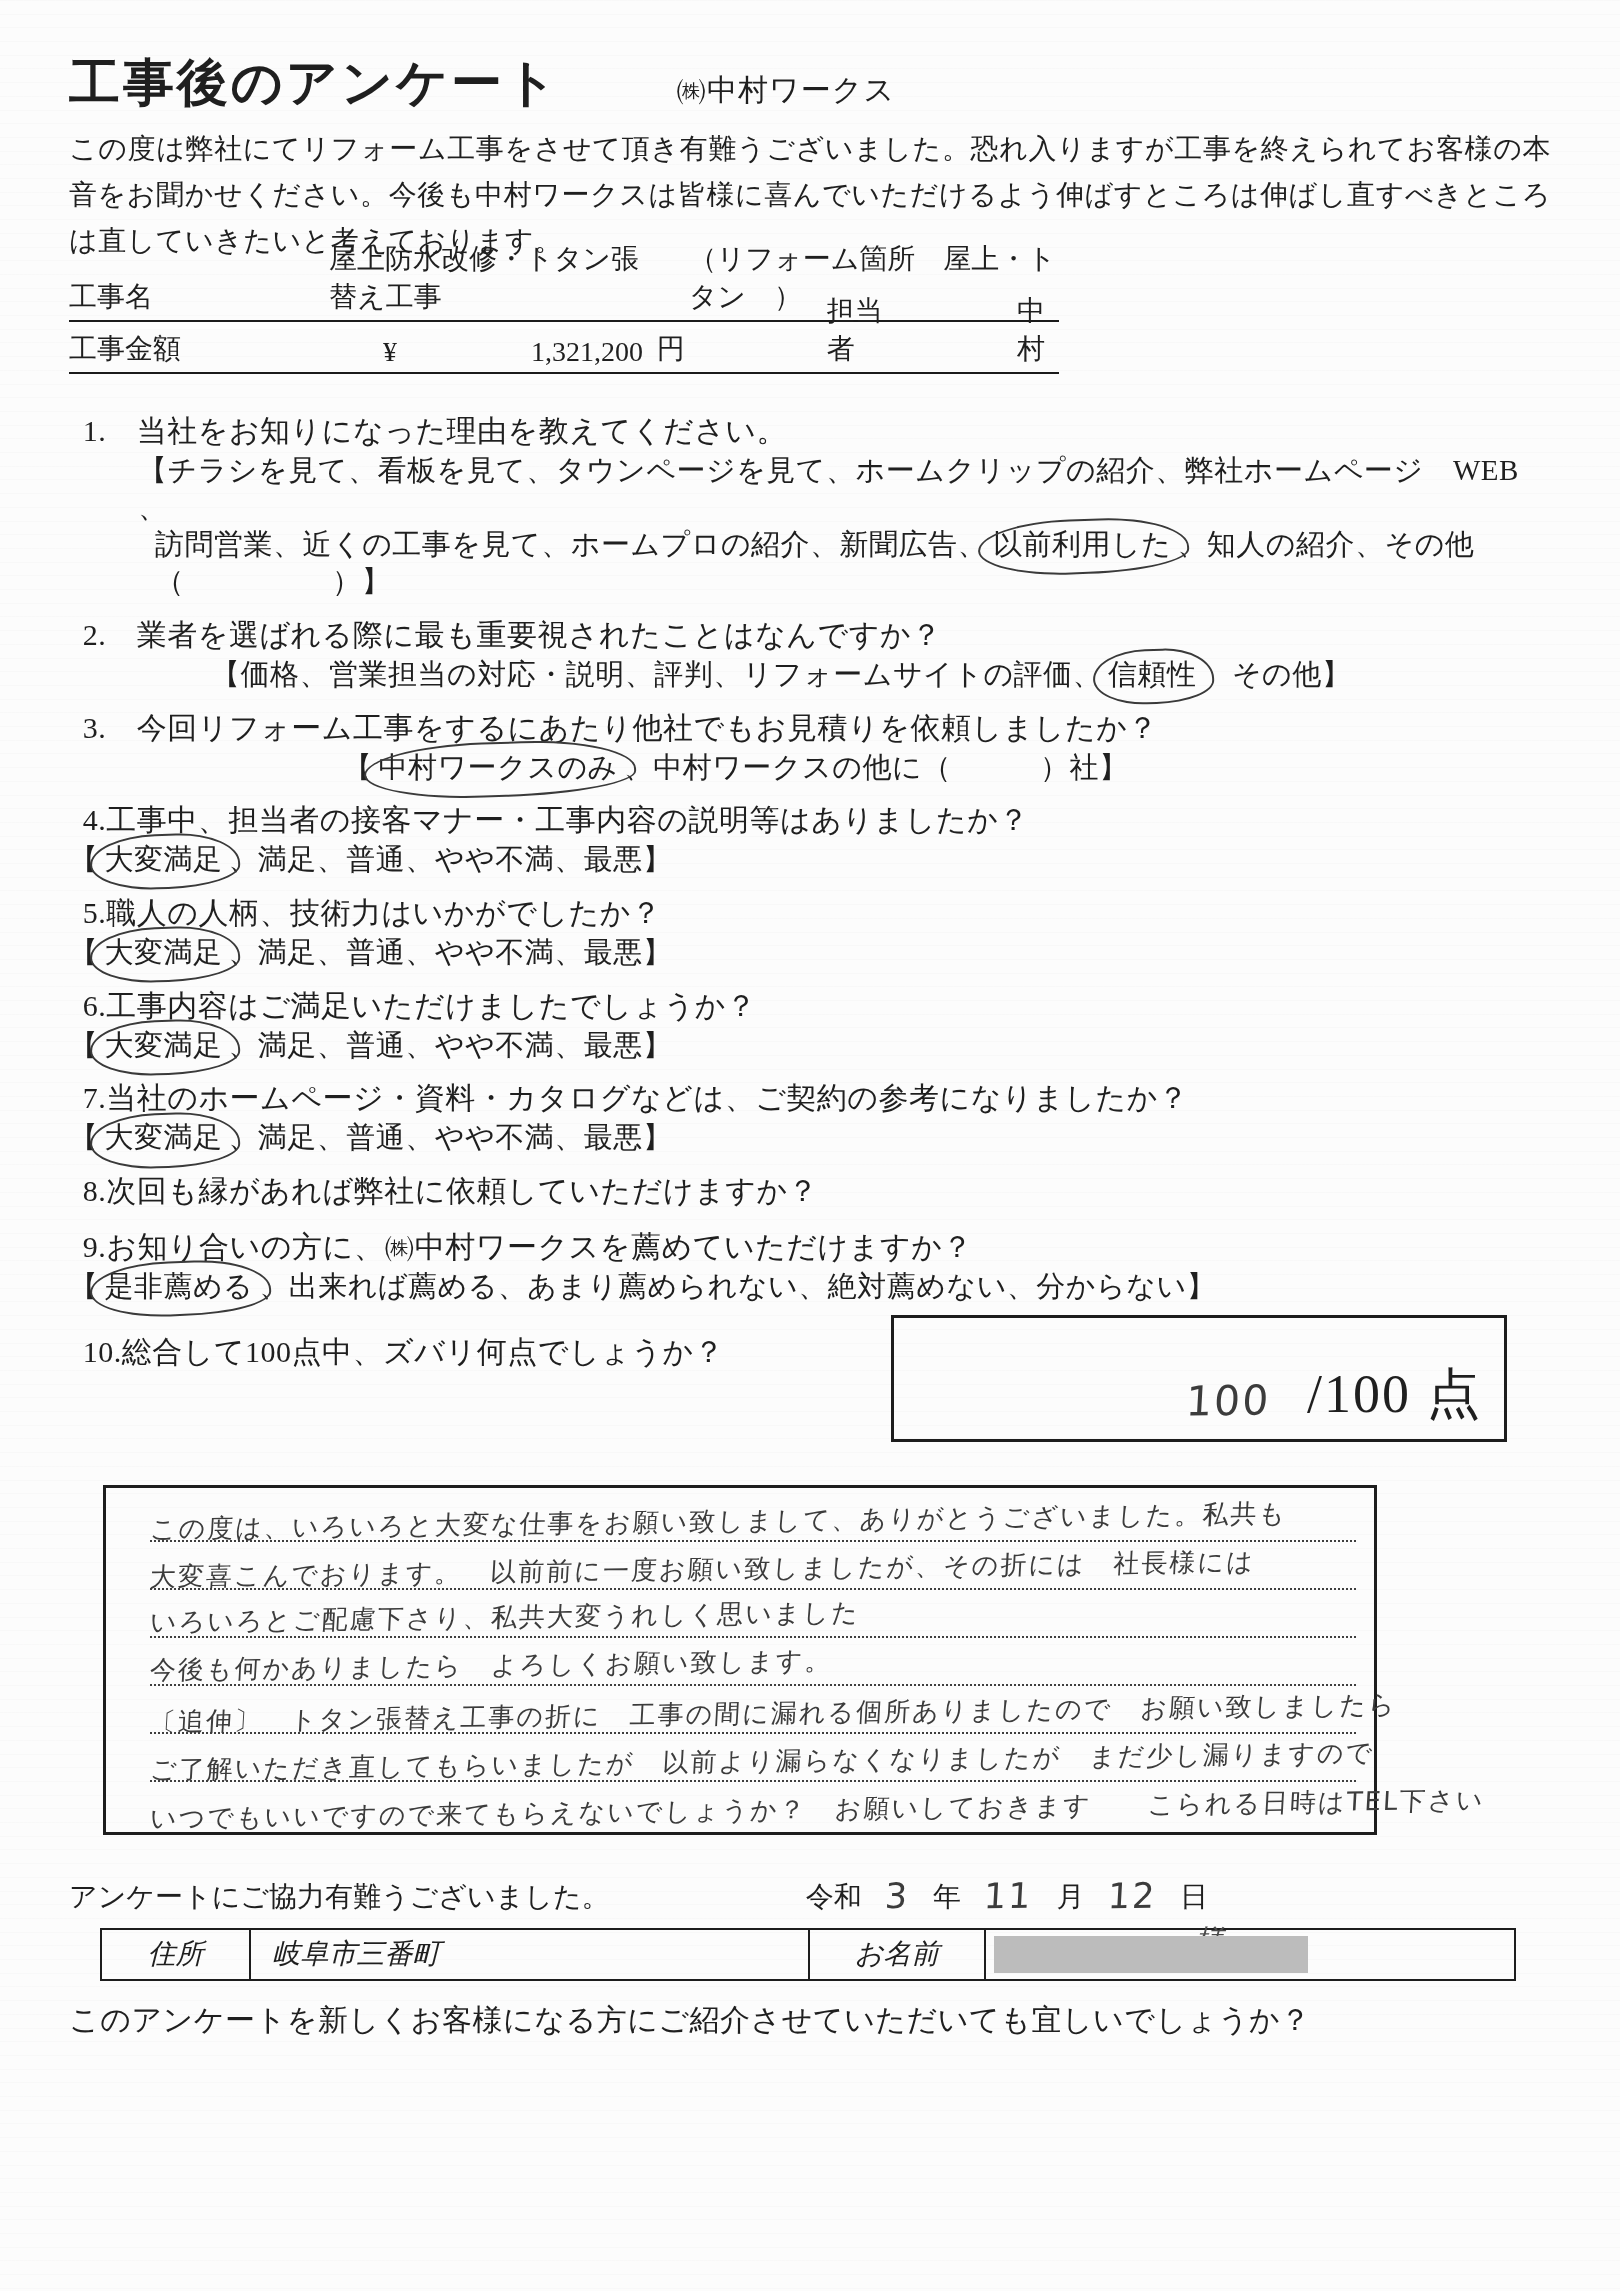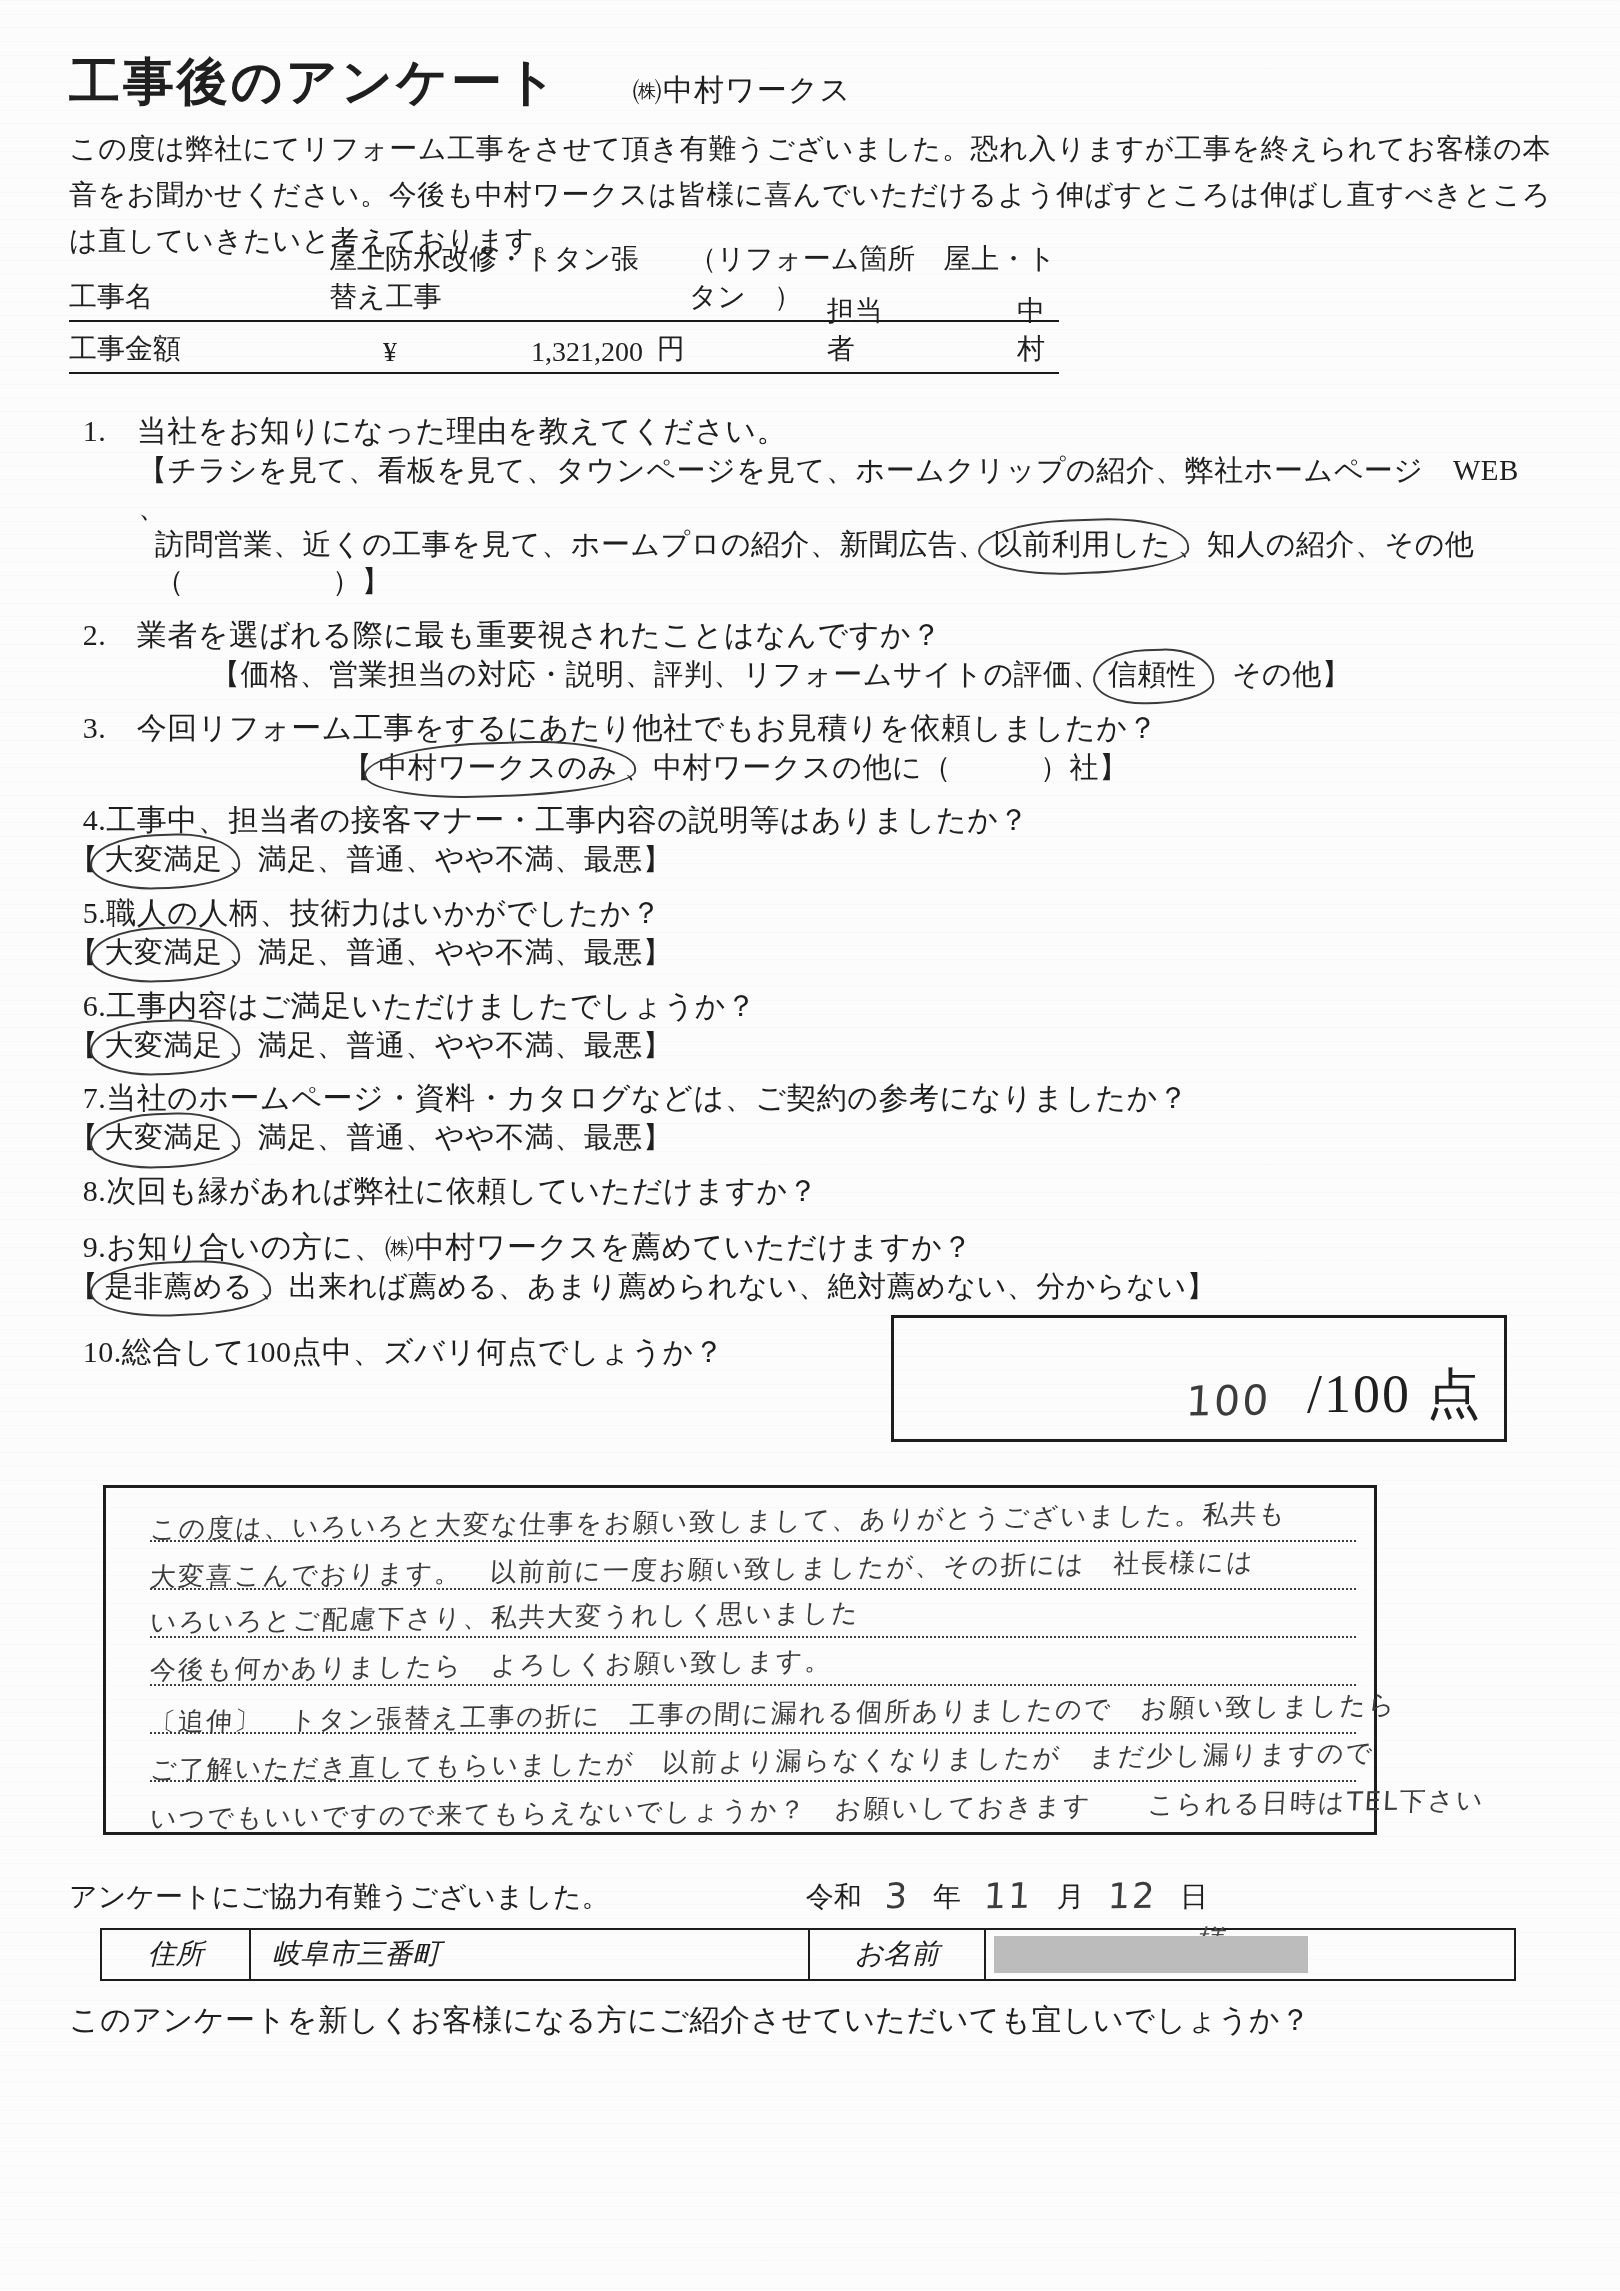--- a/index.html
+++ b/index.html
@@ -10,23 +10,23 @@
     box-sizing:border-box;
     padding:54px 69px 39px 69px;
     background:
       repeating-linear-gradient(180deg, rgba(0,0,0,0.015) 0 1px, transparent 1px 13.7px),
       #fcfcfc;
     color:#1f1f1f;
     font-family:"Liberation Serif","DejaVu Serif",serif;
     overflow:hidden;
   }
   
-  .title-row{display:flex;align-items:center;}
+  .title-row{display:flex;align-items:flex-end;}
   .doc-title{font-size:51px;font-weight:bold;letter-spacing:2.9px;line-height:1.1;}
-  .company{font-size:30px;margin-left:72px;margin-top:15.7px;letter-spacing:1px;}
+  .company{font-size:30px;margin-left:116px;margin-top:15.7px;letter-spacing:1px;}
   
   .intro{font-size:28px;line-height:46px;margin:15.7px 0 5.9px 0;text-align:justify;letter-spacing:0.5px;}
   
   .proj{width:990px;}
   .proj-row{display:flex;align-items:flex-end;border-bottom:2.9px solid #1a1a1a;height:52px;font-size:28px;padding-bottom:3.9px;box-sizing:border-box;}
   .proj-label{width:260px;flex:none;}
   .proj-cur{width:74px;flex:none;margin-left:54px;}
   .proj-amount{width:186px;flex:none;text-align:right;}
   .proj-unit{margin-left:13.7px;}
   .proj-loc{margin-left:34px;}

